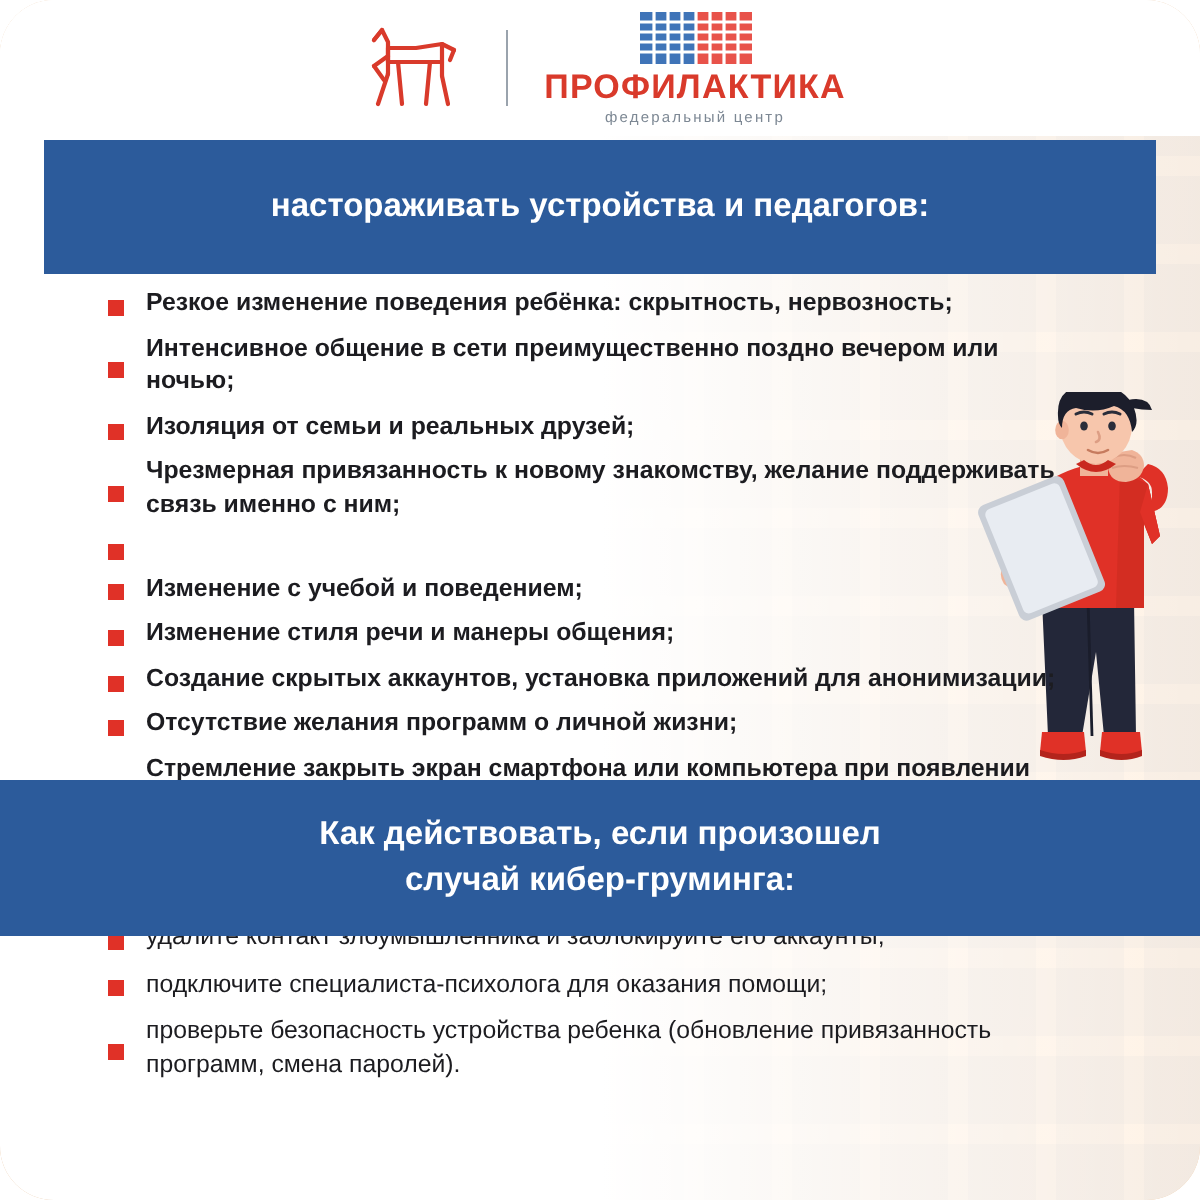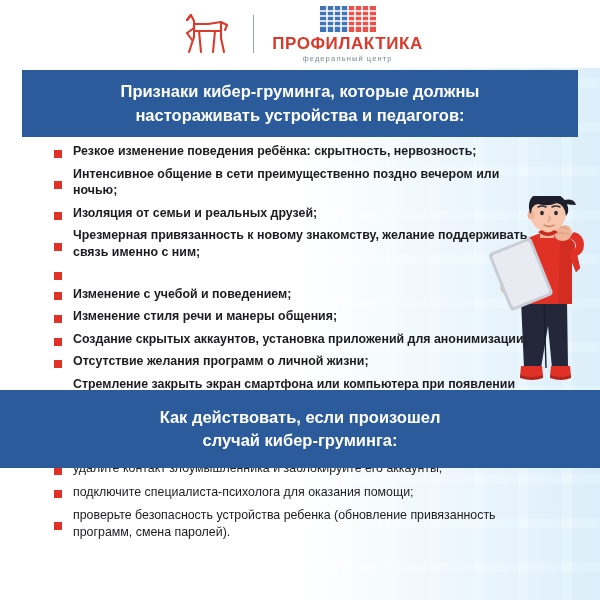--- a/index.html
+++ b/index.html
@@ -10,22 +10,23 @@
     width: 600px;
     height: 600px;
     overflow: hidden;
     background: #ffffff;
     font-family: "Liberation Sans", "DejaVu Sans", sans-serif;
   }
   #poster {
     position: relative;
     width: 600px;
     height: 600px;
-    background: #7dd3fc;
+    background: #fdba74;
     overflow: hidden;
+    border-radius: 27px;
   }
 
   
   .bg-grid {
     position: absolute;
     left: 0; top: 0;
     width: 600px; height: 600px;
     background-color: #ffffff;
     background-image:
       linear-gradient(to right, rgba(214,225,240,0.55) 0 34px, transparent 34px 44px),
@@ -195,21 +196,20 @@
             <line x1="0" y1="20" x2="56" y2="20"></line>
           </g>
         </g>
       </svg>
       <div class="logo-title">ПРОФИЛАКТИКА</div>
       <div class="logo-sub">федеральный центр</div>
     </div>
   </div>
 
   <div class="band band-1">
-    <span class="band-line">Признаки кибер-груминга, которые должны</span>
     <span class="band-line">настораживать устройства и педагогов:</span>
   </div>
 
   <div class="list list-1">
     <div class="bullet-row">
       <span class="bullet-sq"></span>
       <span class="bullet-text">Резкое изменение поведения ребёнка: скрытность, нервозность;</span>
     </div>
     <div class="bullet-row">
       <span class="bullet-sq"></span>

